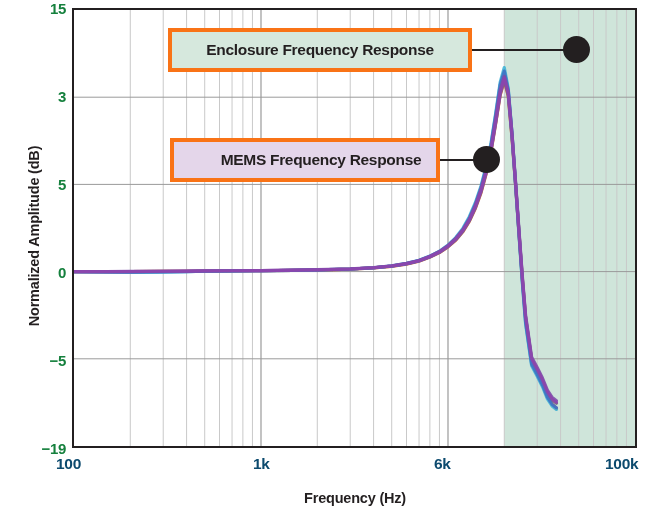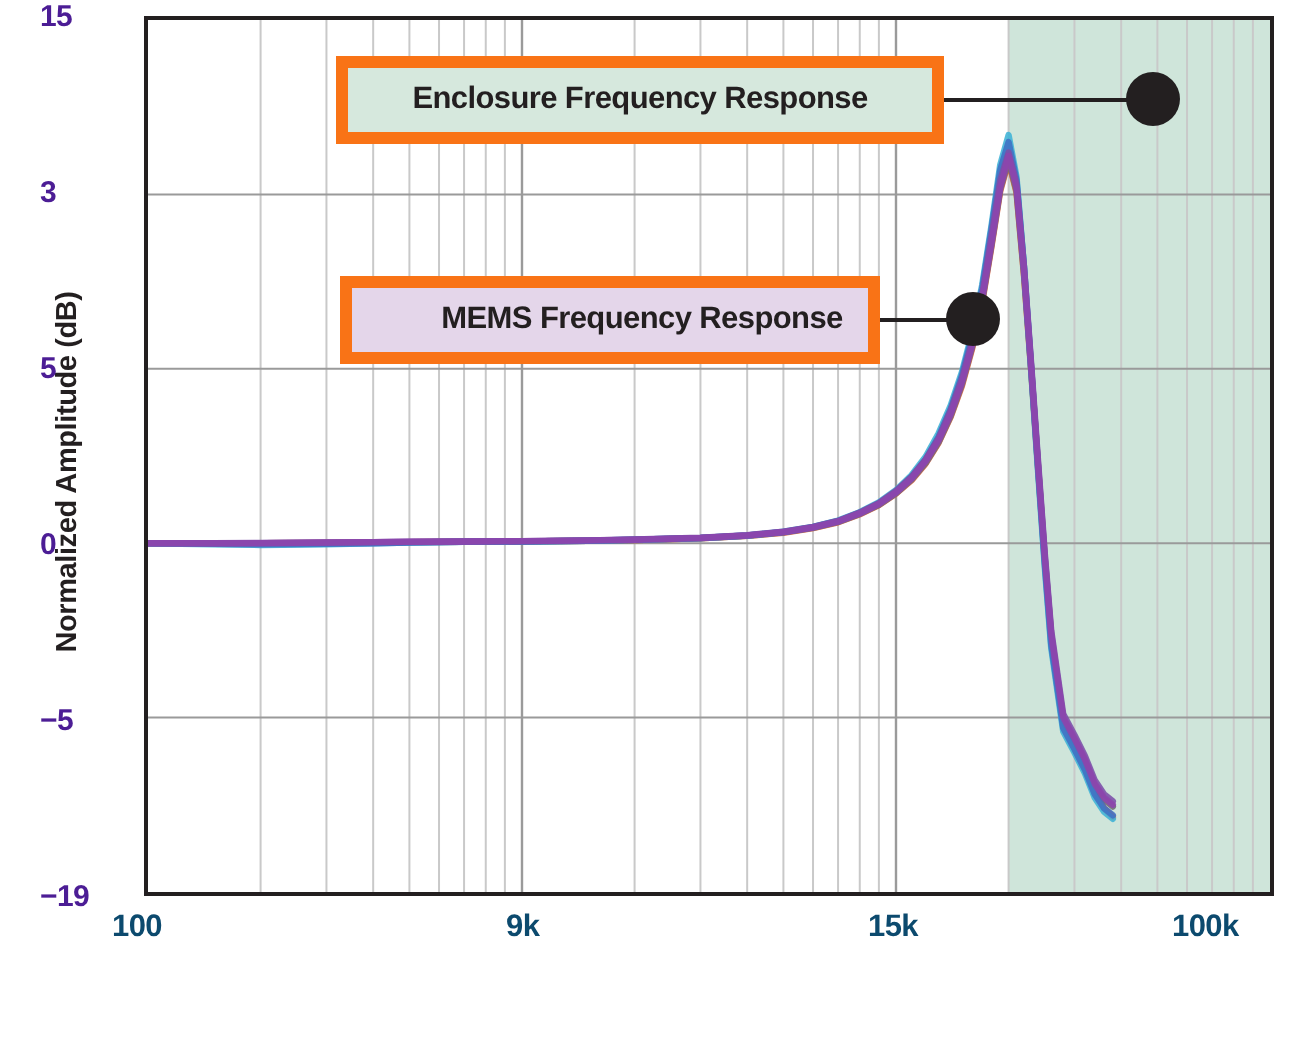--- a/index.html
+++ b/index.html
@@ -15,40 +15,40 @@
     letter-spacing:-0.2px;white-space:nowrap;
   }
   .xlabel{
     position:absolute;left:72px;top:490px;width:566px;
     text-align:center;font-size:14.5px;font-weight:bold;color:#231f20;
     letter-spacing:-0.2px;white-space:nowrap;
   }
 
   
   .ytick{
-    position:absolute;right:0;width:46px;text-align:left;
-    font-size:15px;font-weight:bold;color:#4c1d95;line-height:1;
+    position:absolute;right:0;width:46px;text-align:right;
+    font-size:15px;font-weight:bold;color:#15803d;line-height:1;
     letter-spacing:-0.3px;
   }
   .ytick-wrap{position:absolute;left:0;top:0;width:66px;height:520px;}
   .xtick{
     position:absolute;top:456px;font-size:15.5px;font-weight:bold;
     color:#0c4a6e;line-height:1;letter-spacing:-0.3px;white-space:nowrap;
   }
 
   
   #plot{
     position:absolute;left:72px;top:8px;width:565px;height:440px;
     border:2.5px solid #231f20;box-sizing:border-box;background:#fff;
   }
   #plotinner{position:absolute;inset:0;overflow:hidden;}
 
   
   .callout{
-    position:absolute;border:6px solid #f97316;box-sizing:border-box;
+    position:absolute;border:4px solid #f97316;box-sizing:border-box;
     display:flex;align-items:center;justify-content:center;
     font-size:15.5px;font-weight:bold;color:#231f20;letter-spacing:-0.3px;
     white-space:nowrap;
   }
   #callout-enclosure{left:168px;top:28px;width:304px;height:44px;background:#d6e8dd;}
   #callout-mems{left:170px;top:138px;width:270px;height:44px;background:#e4d6ea;padding-left:32px;}
 
   .leader{position:absolute;height:2px;background:#231f20;}
   #leader-enclosure{left:472px;top:49px;width:103px;}
   #leader-mems{left:440px;top:159px;width:42px;}
@@ -67,24 +67,25 @@
   <div class="ytick-wrap">
     <div class="ytick" style="top:1px">15</div>
     <div class="ytick" style="top:89px">3</div>
     <div class="ytick" style="top:177px">5</div>
     <div class="ytick" style="top:265px">0</div>
     <div class="ytick" style="top:353px">−5</div>
     <div class="ytick" style="top:441px">−19</div>
   </div>
 
   <div class="xtick" style="left:56px">100</div>
-  <div class="xtick" style="left:253px">9k</div>
-  <div class="xtick" style="left:434px">15k</div>
-  <div class="xtick" style="left:586px">100k</div>
+  <div class="xtick" style="left:253px">1k</div>
+  <div class="xtick" style="left:434px">6k</div>
+  <div class="xtick" style="left:605px">100k</div>
 
+  <div class="xlabel">Frequency (Hz)</div>
 
   <div id="plot">
     <div id="plotinner">
       <svg id="svg" width="561" height="436" viewBox="0 0 561 436" preserveAspectRatio="none">
           <rect x="430.2926091891645" y="0" width="130.70739081083548" height="436" fill="#cfe5da"></rect>
           <line x1="56.292609189164494" y1="0" x2="56.292609189164494" y2="436" stroke="#c9c9c9" stroke-width="1"></line>
           <line x1="89.2216746325769" y1="0" x2="89.2216746325769" y2="436" stroke="#c9c9c9" stroke-width="1"></line>
           <line x1="112.58521837832899" y1="0" x2="112.58521837832899" y2="436" stroke="#c9c9c9" stroke-width="1"></line>
           <line x1="130.7073908108355" y1="0" x2="130.7073908108355" y2="436" stroke="#c9c9c9" stroke-width="1"></line>
           <line x1="145.51428382174132" y1="0" x2="145.51428382174132" y2="436" stroke="#c9c9c9" stroke-width="1"></line>

